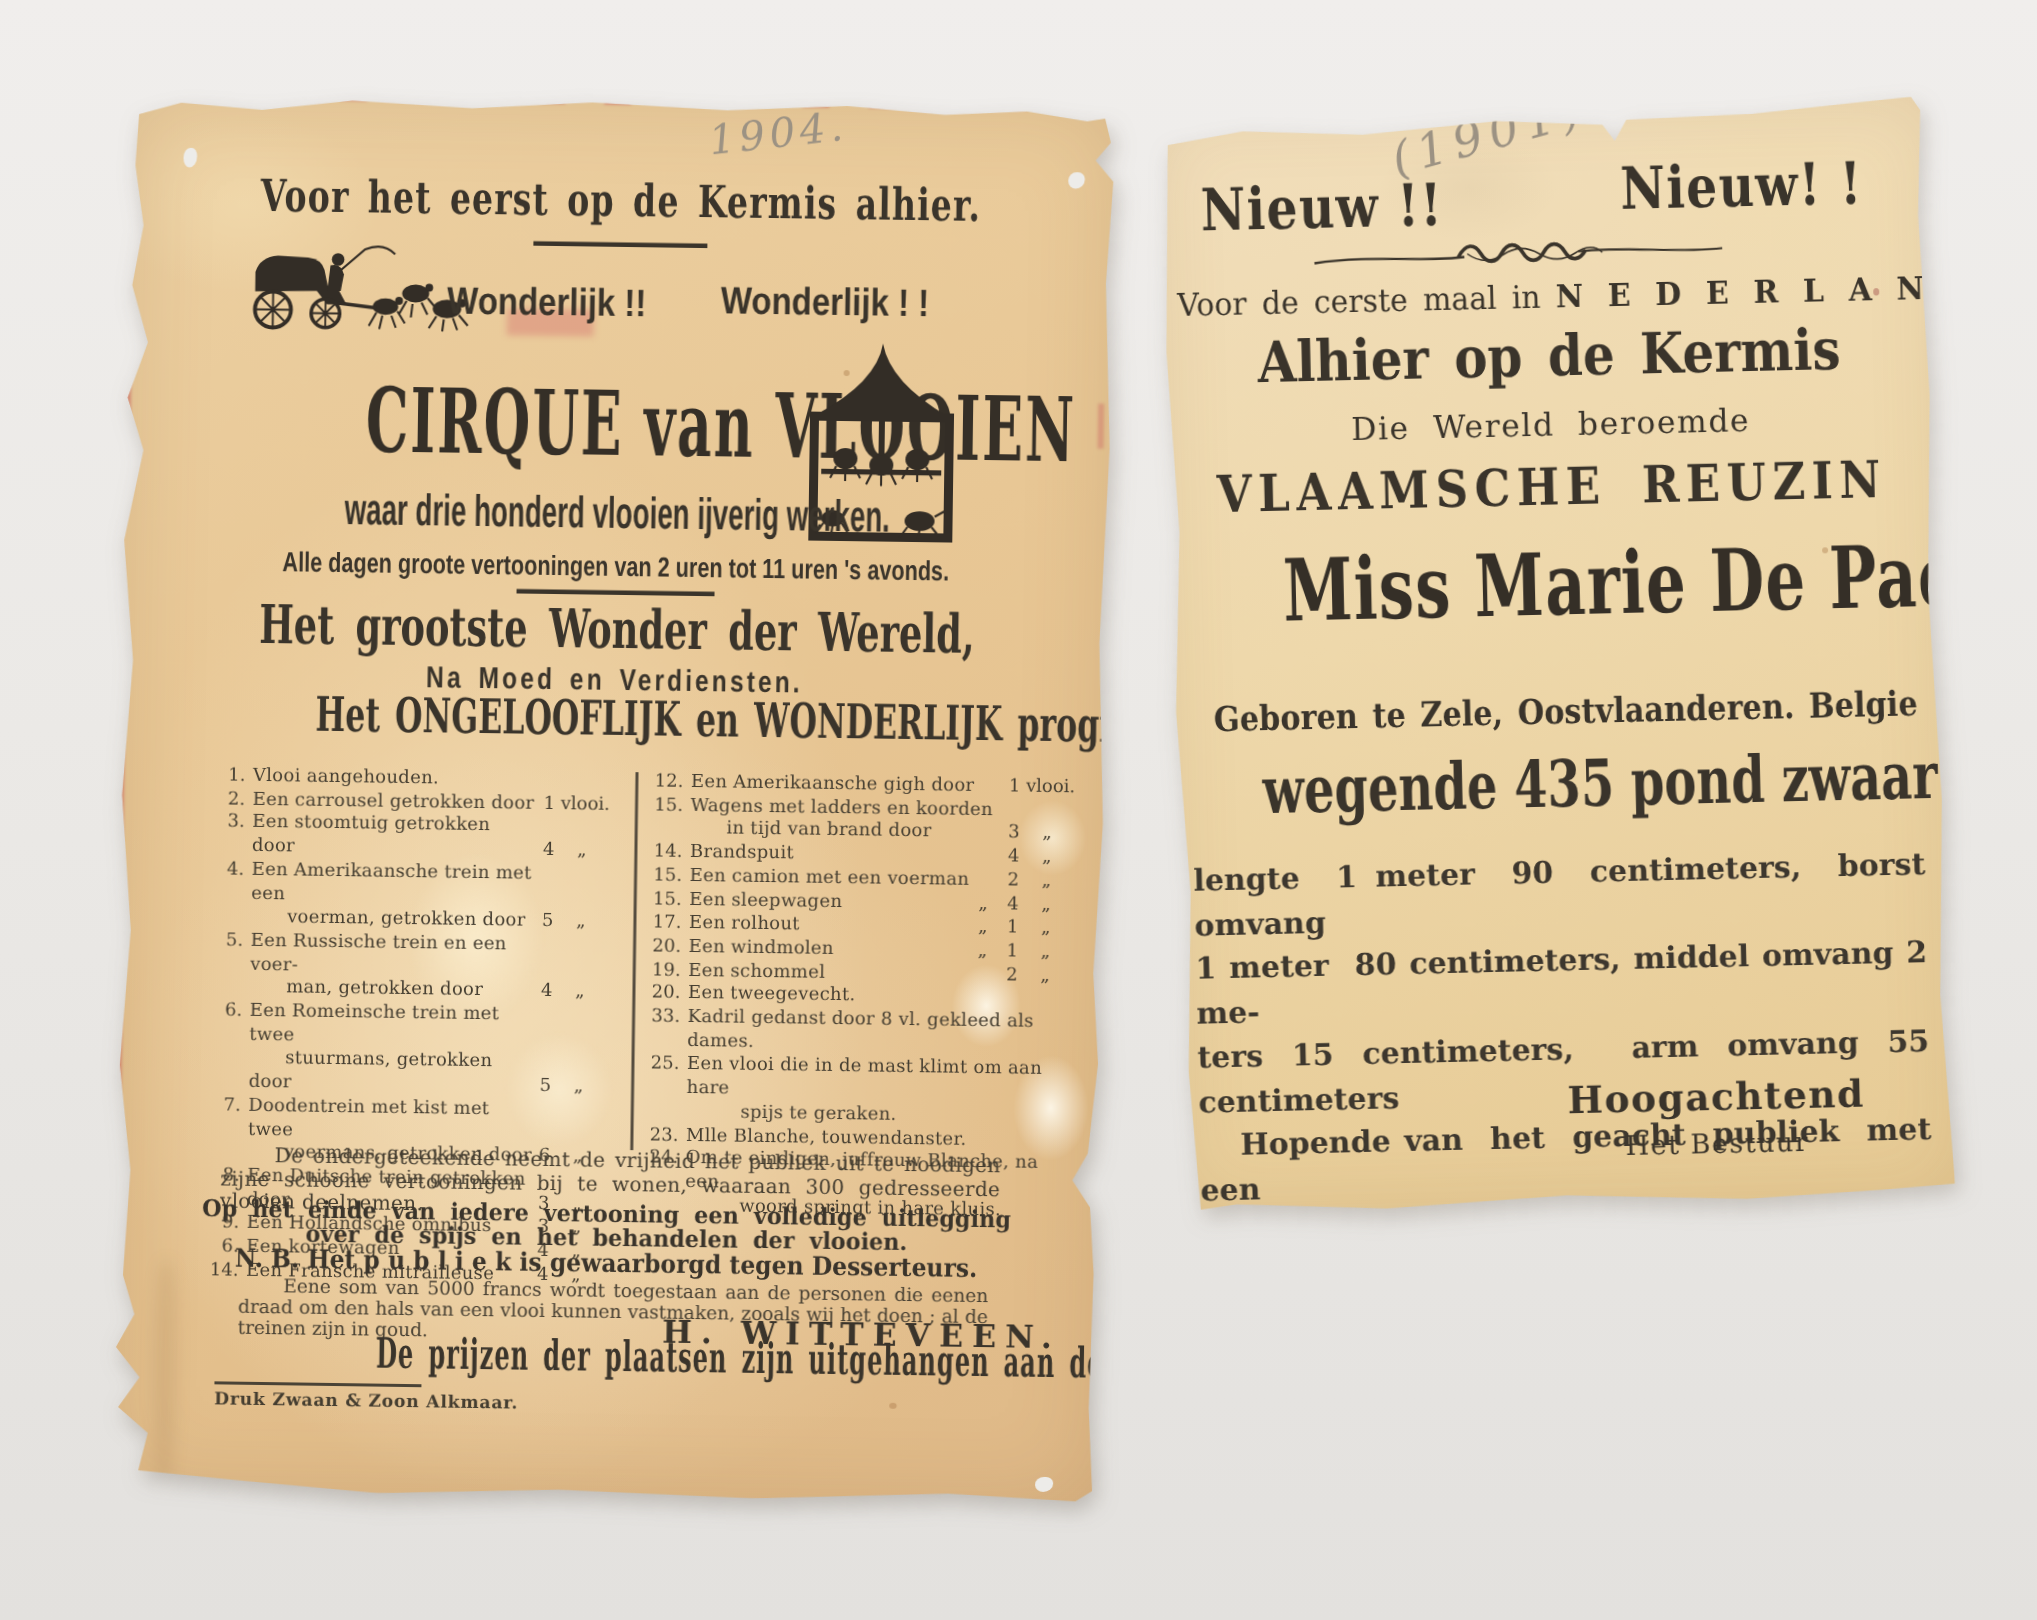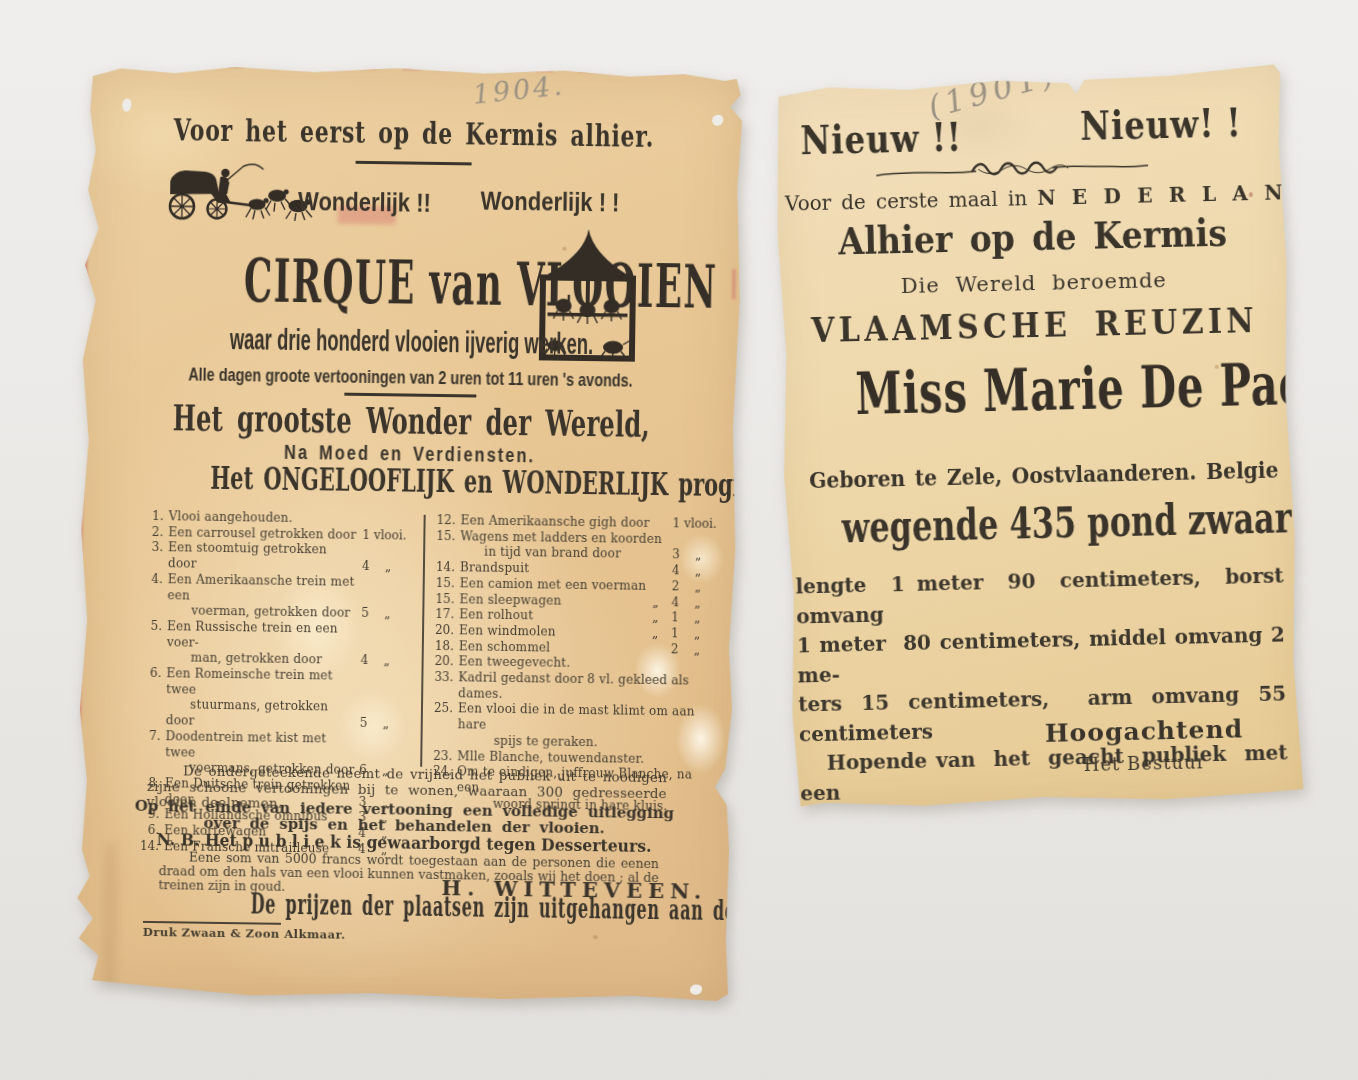--- a/index.html
+++ b/index.html
@@ -296,21 +296,21 @@
           </div>
 
           <div class="prog-row">
             <span class="prog-num">20.</span>
             <span class="prog-text">Een windmolen</span>
             <span class="prog-ditto">„</span>
             <span class="prog-count">1    „</span>
           </div>
 
           <div class="prog-row">
-            <span class="prog-num">18.</span>
+            <span class="prog-num">19.</span>
             <span class="prog-text">Een schommel</span>
 
             <span class="prog-count">2    „</span>
           </div>
 
           <div class="prog-row">
             <span class="prog-num">20.</span>
             <span class="prog-text">Een tweegevecht.</span>
 
           </div>

